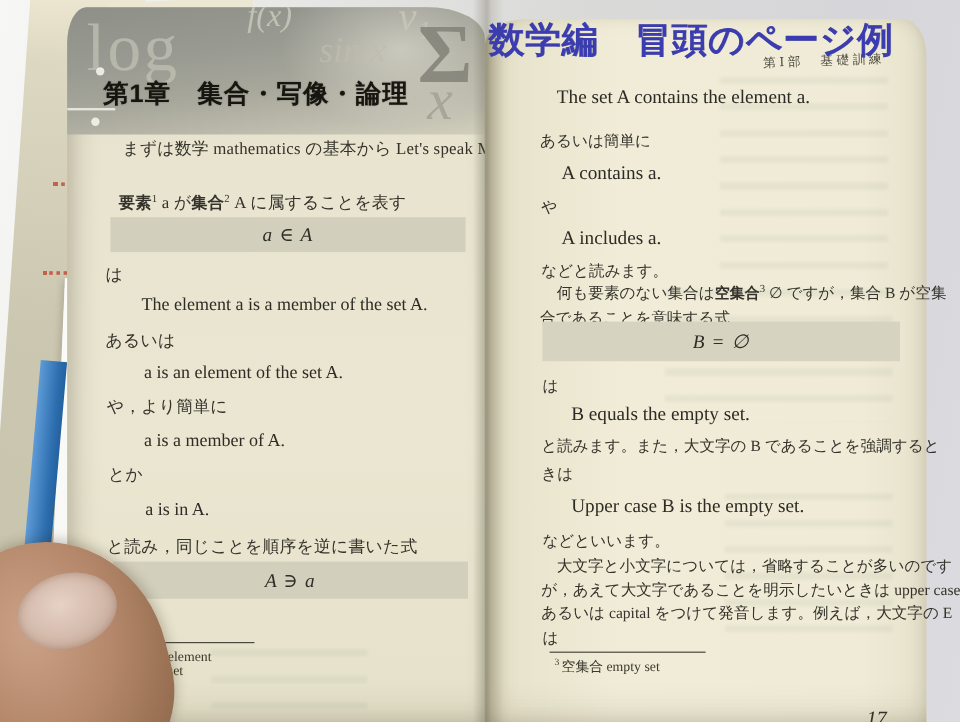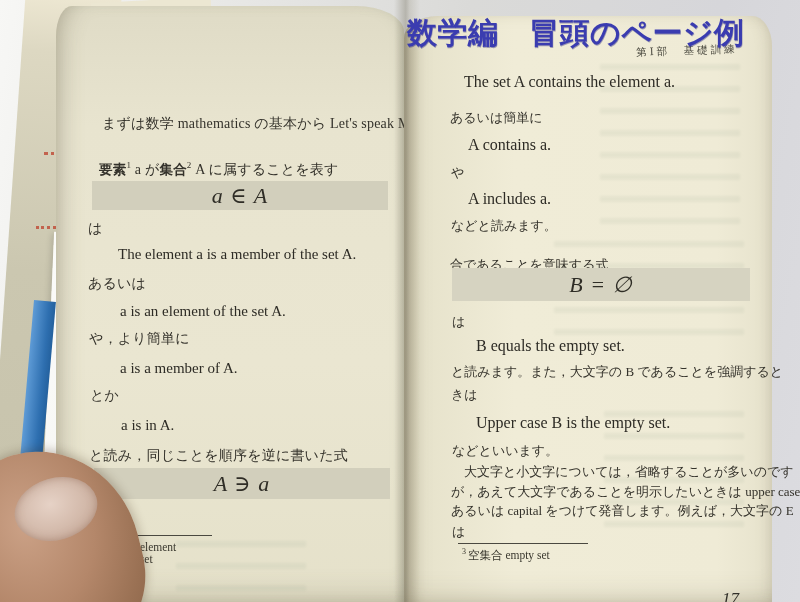--- a/index.html
+++ b/index.html
@@ -41,21 +41,21 @@
     font-size:21px;color:#16150f;letter-spacing:1px;text-shadow:0 0 1px rgba(20,20,15,.55);}
   .deco-line{height:2px;background:rgba(245,245,238,.8);}
   .dot{width:7px;height:7px;border-radius:50%;background:rgba(248,248,240,.85);}
   
   .jp{font-size:14px;color:#34322b;letter-spacing:.2px;}
   .jp-r{font-size:13px;color:#34322b;letter-spacing:0;}
   .en{font-size:15px;color:#2d2b25;}
   .en-r{font-size:16px;color:#2d2b25;}
   .band{background:#d2cfbc;display:flex;align-items:center;justify-content:center;}
   .band-r{background:#d6d3c1;}
-  .formula{font-style:italic;font-size:22px;color:#2f2d26;letter-spacing:1px;}
+  .formula{font-style:italic;font-size:16px;color:#2f2d26;letter-spacing:1px;}
   .fnote{font-size:11.5px;color:#3a382f;}
   .fnote sup{font-size:8px;margin-right:2px;}
   .rule{height:1px;background:#4a4840;}
   .pagenum{font-style:italic;font-size:17px;color:#33312a;margin-top:24px;}
   .running-header{font-size:10.5px;letter-spacing:3px;color:#4c4b41;transform:rotate(-2deg);}
   .bold-jp{font-family:"Liberation Sans","DejaVu Sans",sans-serif;font-weight:bold;font-size:13.5px;}
   sup.inl{font-size:9px;}
   .ghost{opacity:.10;filter:blur(1.2px);
     background:repeating-linear-gradient(#8fa08a 0 6px,transparent 6px 22px);}
   
@@ -76,20 +76,33 @@
 
 <div class="abs tan-strip"></div>
 <div class="abs red-mark" style="left:44px;top:152px;width:18px;"></div>
 <div class="abs red-mark" style="left:36px;top:226px;width:20px;"></div>
 <div class="abs white-card"></div>
 <div class="abs blue-strip"></div>
 <div class="abs page-behind"></div>
 
 <div class="abs page-left">
 
+  <div class="abs header-band">
+    <div class="abs band-light"></div>
+    <span class="abs wm nw" style="left:16px;top:2px;font-size:56px;color:#c2c1b3;opacity:.75;letter-spacing:2px;">log</span>
+    <span class="abs wm nw" style="left:150px;top:-8px;font-size:27px;font-style:italic;color:#cdccbe;opacity:.8;">f(x)</span>
+    <span class="abs wm nw" style="left:210px;top:20px;font-size:30px;font-style:italic;color:#bdbcae;opacity:.8;">sin x</span>
+    <span class="abs wm nw" style="left:276px;top:-10px;font-size:34px;font-style:italic;color:#c9c8ba;opacity:.8;">v₁</span>
+    <span class="abs wm nw" style="left:292px;top:0px;font-size:70px;font-weight:bold;color:#84847a;opacity:.9;">Σ</span>
+    <span class="abs wm nw" style="left:300px;top:50px;font-size:48px;font-style:italic;color:#a3a295;opacity:.85;">x</span>
+    <div class="abs deco-line" style="left:0;top:84px;width:40px;"></div>
+    <div class="abs dot" style="left:24px;top:50px;"></div>
+    <div class="abs dot" style="left:20px;top:92px;"></div>
+    <span class="abs chapter-title nw" style="left:30px;top:58px;">第1章　集合・写像・論理</span>
+  </div>
 
   <span class="abs jp nw" style="left:46px;top:109px;">まずは数学 mathematics の基本から Let's speak Mathe-</span>
 
   <span class="abs jp nw" style="left:43px;top:154px;"><span class="bold-jp">要素</span><sup class="inl">1</sup><span> a が</span><span class="bold-jp">集合</span><sup class="inl">2</sup><span> A に属することを表す</span></span>
 
   <div class="abs band" style="left:36px;top:175px;width:296px;height:29px;">
     <span class="formula">a ∈ A</span>
   </div>
 
   <span class="abs jp nw" style="left:32px;top:214px;">は</span>
@@ -124,20 +137,21 @@
 
   <span class="abs running-header nw" style="left:232px;top:28px;">第Ⅰ部　基礎訓練</span>
 
   <span class="abs en-r nw" style="left:60px;top:57px;">The set A contains the element a.</span>
   <span class="abs jp-r nw" style="left:46px;top:93px;">あるいは簡単に</span>
   <span class="abs en-r nw" style="left:64px;top:120px;">A contains a.</span>
   <span class="abs jp-r nw" style="left:47px;top:148px;">や</span>
   <span class="abs en-r nw" style="left:64px;top:174px;">A includes a.</span>
   <span class="abs jp-r nw" style="left:47px;top:201px;">などと読みます。</span>
 
+  <span class="abs jp-r nw" style="left:60px;top:219px;"><span>何も要素のない集合は</span><span class="bold-jp" style="font-size:12.5px;">空集合</span><sup class="inl">3</sup><span> ∅ ですが，集合 B が空集</span></span>
   <span class="abs jp-r nw" style="left:46px;top:240px;">合であることを意味する式</span>
 
   <div class="abs band band-r" style="left:48px;top:252px;width:298px;height:33px;">
     <span class="formula">B = ∅</span>
   </div>
 
   <span class="abs jp-r nw" style="left:48px;top:297px;">は</span>
   <span class="abs en-r nw" style="left:72px;top:321px;">B equals the empty set.</span>
   <span class="abs jp-r nw" style="left:47px;top:347px;">と読みます。また，大文字の B であることを強調すると</span>
   <span class="abs jp-r nw" style="left:47px;top:370px;">きは</span>

